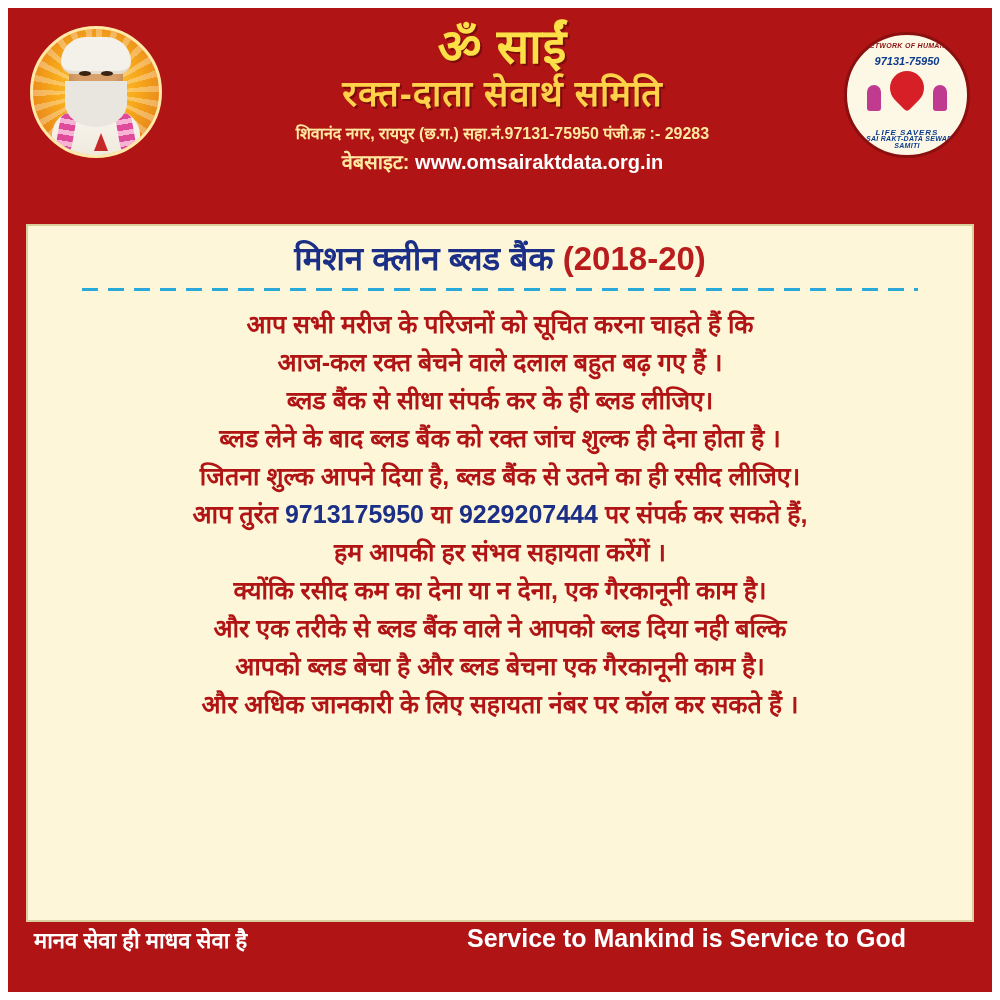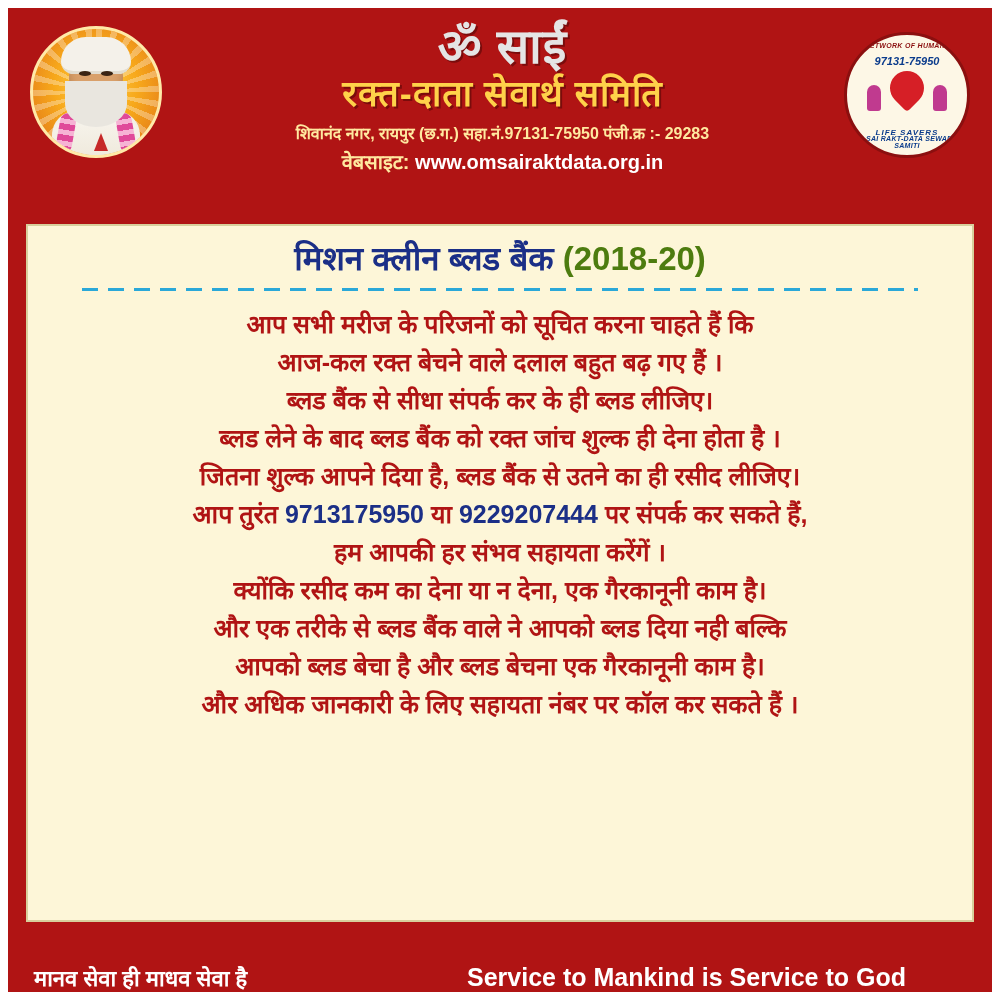--- a/index.html
+++ b/index.html
@@ -182,21 +182,21 @@
     position: absolute;
     left: 160px;
     right: 155px;
     top: 14px;
     text-align: center;
     color: #ffd94a;
   }
   .title-main {
     font-size: 48px;
     font-weight: bold;
-    color: #e5e5e5;
+    color: #fde047;
     text-shadow: 2px 2px 0 #7a0c0c;
     line-height: 1.05;
     letter-spacing: 1px;
   }
   .title-sub {
     font-size: 36px;
     font-weight: bold;
     color: #ffd24a;
     text-shadow: 2px 2px 0 #7a0c0c;
     line-height: 1.1;
@@ -229,21 +229,21 @@
     padding: 14px 18px 10px 18px;
     box-sizing: border-box;
     text-align: center;
   }
   .card-title {
     font-size: 33px;
     font-weight: bold;
     color: #1b2f87;
     line-height: 1.15;
   }
-  .card-title .years { color: #4d7c0f; text-align: right; }
+  .card-title .years { color: #b91c1c; text-align: right; }
   .divider {
     margin: 10px auto 14px auto;
     width: 92%;
     height: 3px;
     background: repeating-linear-gradient(90deg, #2aa8d8 0 16px, transparent 16px 26px);
   }
   .lines { padding: 0 4px; }
   .line {
     font-size: 25px;
     line-height: 1.52;
@@ -253,21 +253,21 @@
   }
   .line .blue { color: #1b2f87; }
 
   
   .footer {
     position: absolute;
     left: 0; right: 0; bottom: 0;
     height: 68px;
     background: #b01414;
     display: flex;
-    align-items: flex-end;
+    align-items: flex-start;
     justify-content: space-between;
     padding: 0 26px;
     box-sizing: border-box;
     gap: 42px;
   }
   .footer-left {
     font-size: 22px;
     font-weight: bold;
     color: #ffffff;
   }

